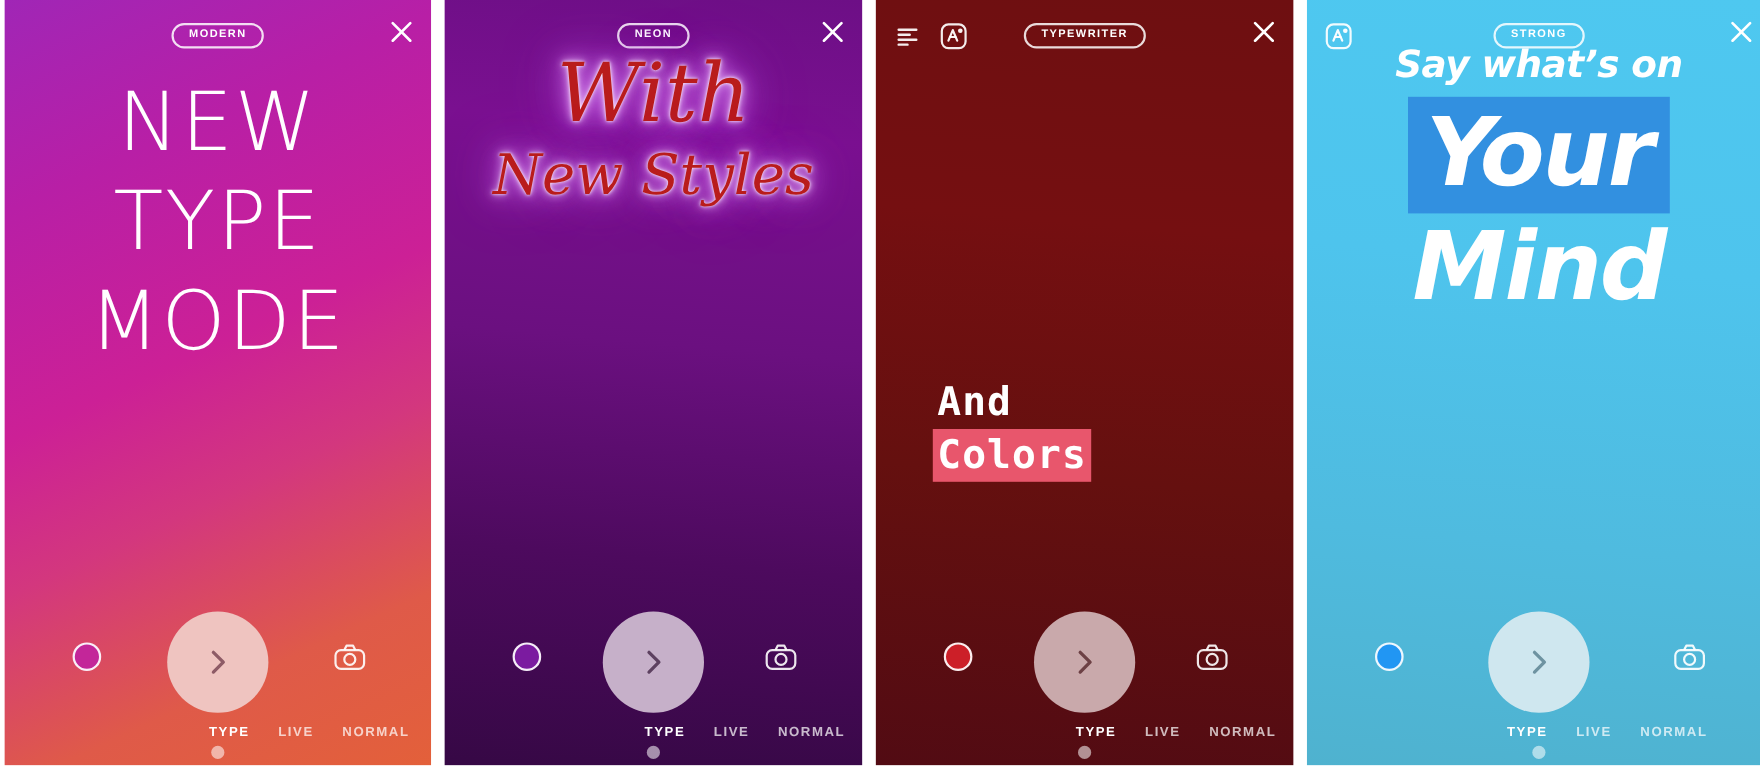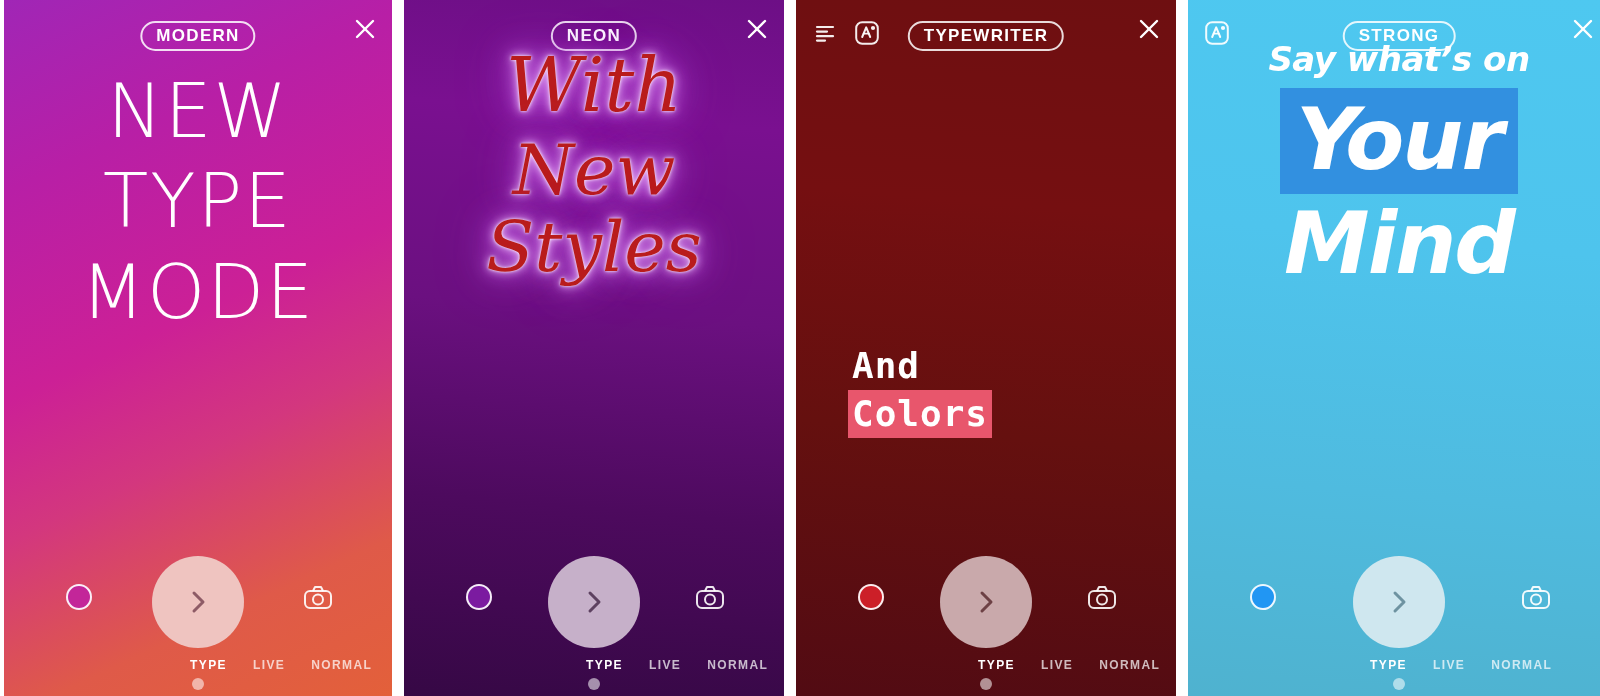--- a/index.html
+++ b/index.html
@@ -44,21 +44,21 @@
         #4fb2cf 100%);}
 
   
   .topbar{position:absolute;top:0;left:0;right:0;height:66px;
           display:flex;align-items:center;padding:0 14px;box-sizing:border-box;}
   .top-left{display:flex;align-items:center;gap:12px;}
   .top-spacer{flex:1 1 auto;}
 
   .pill{position:absolute;left:50%;top:21px;transform:translateX(-50%);
         border:2px solid rgba(255,255,255,.85);border-radius:999px;
-        padding:4px 14px 5px;color:#fff;font-size:17px;letter-spacing:1.3px;
+        padding:4px 14px 5px;color:#fff;font-size:10px;letter-spacing:1.3px;
         font-weight:700;white-space:nowrap;line-height:1;}
 
   .xbtn{color:#fff;font-size:28px;line-height:1;font-weight:300;
         position:absolute;right:14px;top:16px;}
   .xbtn svg{display:block;}
 
   .icobox{width:30px;height:30px;display:flex;align-items:center;justify-content:center;}
   .icobox svg{display:block;}
 
   
@@ -76,21 +76,21 @@
   .neon-wrap{text-align:center;transform:translateY(-18px);}
   .neon-line{font-family:"DejaVu Serif",serif;font-style:italic;
       color:#b91c1c;font-weight:400;
       text-shadow:
          0 0 3px #fff,
          0 0 8px #f3c9ff,
          0 0 18px #e48cff,
          0 0 34px #c558ea,
          0 0 54px #a43cd0;}
   .neon-1{font-size:74px;line-height:1.0;}
-  .neon-2{font-size:70px;line-height:1.1;margin-top:10px;}
+  .neon-2{font-size:51px;line-height:1.1;margin-top:10px;}
 
   
   .tw-wrap{position:absolute;left:52px;top:276px;text-align:left;}
   .tw-line{font-family:"DejaVu Sans Mono","Liberation Mono",monospace;
       font-weight:700;font-size:36px;letter-spacing:1px;color:#fff;
       display:inline-block;line-height:1.28;}
   .tw-line.plain{background:rgba(255,255,255,0.0);padding:1px 4px;}
   .tw-line.hl{background:#e8566c;padding:1px 4px;}
   .tw-row{display:block;}
 

